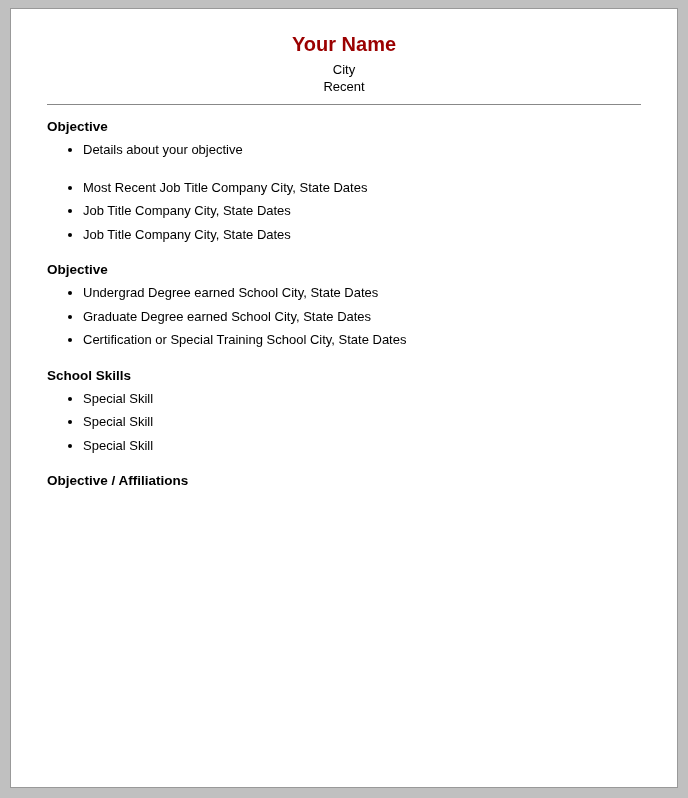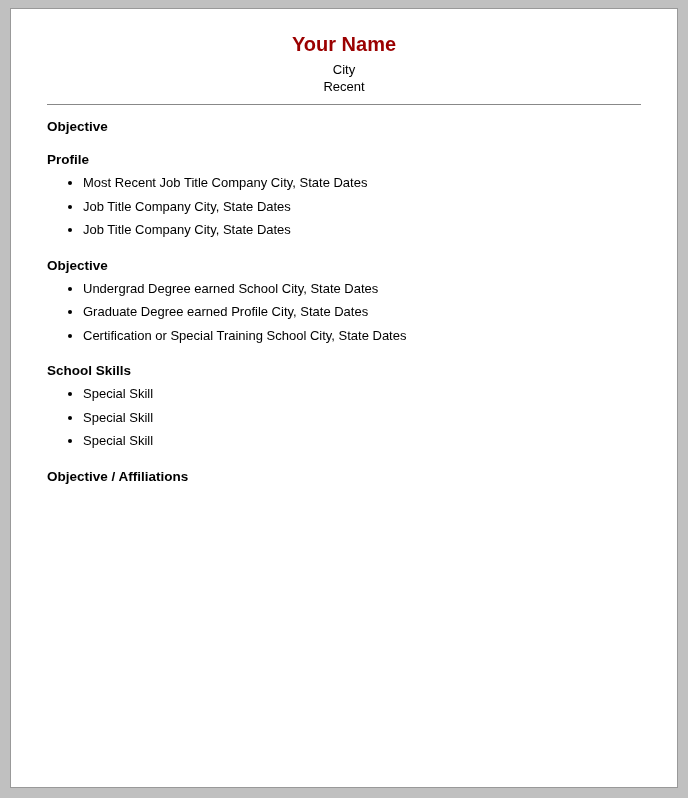--- a/index.html
+++ b/index.html
@@ -84,34 +84,36 @@
     <div class="header-name">Your Name</div>
     <div class="header-phone">City</div>
     <div class="header-email">Recent</div>
   </div>
 
   <hr class="divider">
 
   <div id="sections-container">
       <div class="section">
         <div class="section-title">Objective</div>
+        <ul>
+          <li>Details about your objective</li>
+        </ul>
       </div>
       <div class="section">
-        <div class="section-title">Profile</div>
         <ul>
           <li>Most Recent Job Title   Company   City,  State   Dates</li>
           <li>Job Title   Company   City,  State   Dates</li>
           <li>Job Title   Company   City,  State   Dates</li>
         </ul>
       </div>
       <div class="section">
         <div class="section-title">Objective</div>
         <ul>
           <li>Undergrad  Degree  earned   School   City,  State   Dates</li>
-          <li>Graduate  Degree  earned   Profile   City,  State   Dates</li>
+          <li>Graduate  Degree  earned   School   City,  State   Dates</li>
           <li>Certification  or  Special  Training   School   City,  State   Dates</li>
         </ul>
       </div>
       <div class="section">
         <div class="section-title">School Skills</div>
         <ul>
           <li>Special  Skill</li>
           <li>Special  Skill</li>
           <li>Special  Skill</li>
         </ul>

